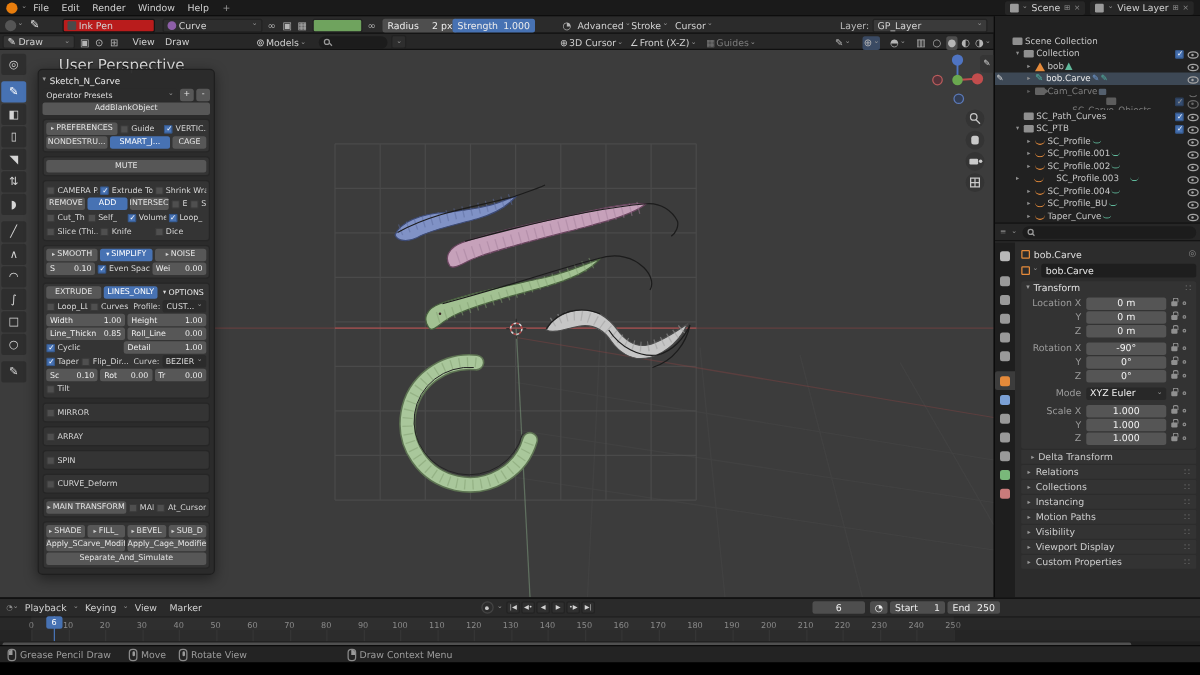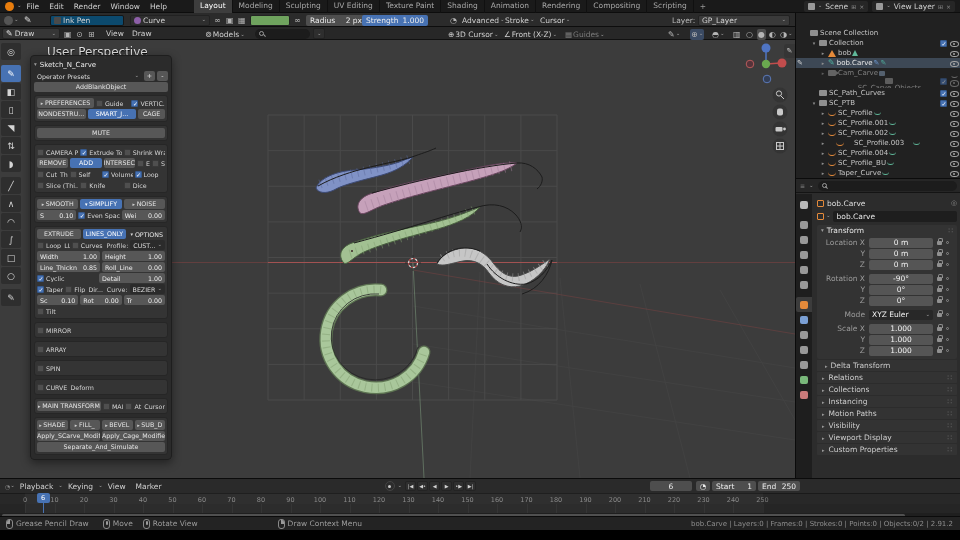--- a/index.html
+++ b/index.html
@@ -14,21 +14,21 @@
 #workspaces{display:flex;margin-left:22px;height:13px}
 .tab{padding:0 6px;line-height:12px;color:#a8a8a8;border-right:1px solid #101010;white-space:nowrap}
 .tab.active{background:#3d3d3d;color:#fff}
 .tabplus{padding:0 6px;color:#999}
 .scenechip{margin-left:auto;display:flex;align-items:center;gap:3px;background:#262626;border-radius:2px;height:11px;padding:0 4px;color:#d0d0d0}
 .scenechip .ico{width:7px;height:7px;background:#9a9a9a;border-radius:1px}
 .mini{color:#8a8a8a;font-size:6px}
 
 #r2{position:absolute;left:0;top:13px;width:960px;height:14px;background:#2b2b2b;border-bottom:1px solid #0d0d0d}
 .chip{position:absolute;top:1.5px;height:11px;background:#2e2e2e;border:1px solid #222;border-radius:2px;display:flex;align-items:center;gap:2px;padding:0 3px;color:#d2d2d2;white-space:nowrap}
-.fldk{background:#0c4a6e;border:1px solid #161616}
+.fldk{background:#b91c1c;border:1px solid #161616}
 .sldr{position:absolute;top:1.5px;height:11px;background:#4e4e4e;border-radius:2px;display:flex;align-items:center;justify-content:space-between;padding:0 4px;color:#ececec}
 .sldr.blue{background:var(--accent)}
 .icobtn{position:absolute;top:1.5px;height:11px;display:flex;align-items:center;gap:1px;color:#b5b5b5;font-size:8px}
 
 #vph{position:absolute;left:0;top:27px;width:795px;height:13px;background:#272727;border-bottom:1px solid #101010}
 #vph .chip{top:1px}
 #vph .lbl{position:absolute;top:0;height:13px;line-height:13px;color:#d0d0d0;padding:0 4px}
 
 #vp{position:absolute;left:0;top:40px;width:795px;height:438px;background:#3c3c3c;overflow:hidden}
 #vp-toolbar{position:absolute;left:1px;top:3px;width:22px;display:flex;flex-direction:column;gap:1px;z-index:5}
@@ -149,32 +149,20 @@
 
   <div id="r1">
     <span class="blogo"></span>
     <span class="car">⌄</span>
     <div id="top-menus" class="flex">
         <span class="menu">File</span>
         <span class="menu">Edit</span>
         <span class="menu">Render</span>
         <span class="menu">Window</span>
         <span class="menu">Help</span>
-      </div>
-    <div id="workspaces">
-        <span class="tab active">Layout</span>
-        <span class="tab">Modeling</span>
-        <span class="tab">Sculpting</span>
-        <span class="tab">UV Editing</span>
-        <span class="tab">Texture Paint</span>
-        <span class="tab">Shading</span>
-        <span class="tab">Animation</span>
-        <span class="tab">Rendering</span>
-        <span class="tab">Compositing</span>
-        <span class="tab">Scripting</span>
       </div>
     <span class="tabplus">+</span>
     <div class="scenechip" style="margin-left:auto">
       <span class="ico"></span>
         <span class="car">⌄</span>
       <span>Scene</span>
       <span class="mini">⊞</span>
       <span class="mini">×</span>
     </div>
     <div class="scenechip" style="margin:0 5px 0 4px">
@@ -763,21 +751,21 @@
           <span class="oi oi-curve-data"></span>
           <span class="eye"></span>
         </div>
         <div class="orow" style="padding-left: 23px;">
           <span class="caret">▸</span>
           <span class="oi oi-curve"></span>
           <span class="nm">SC_Profile.002</span>
           <span class="oi oi-curve-data"></span>
           <span class="eye"></span>
         </div>
-        <div class="orow" style="padding-left: 23px; gap: 8px;">
+        <div class="orow" style="padding-left: 14px; gap: 8px;">
           <span class="caret">▸</span>
           <span class="oi oi-curve"></span>
           <span class="nm">SC_Profile.003</span>
           <span class="oi oi-curve-data"></span>
           <span class="eye"></span>
         </div>
         <div class="orow" style="padding-left: 23px;">
           <span class="caret">▸</span>
           <span class="oi oi-curve"></span>
           <span class="nm">SC_Profile.004</span>
@@ -1094,16 +1082,15 @@
           </span>
           <span>Rotate View</span>
         </span>
         <span class="hint" style="margin-left: 80px;">
           <span class="mouse rmb">
             <i></i>
           </span>
           <span>Draw Context Menu</span>
         </span>
       </div>
-    <div id="stats">bob.Carve | Layers:0 | Frames:0 | Strokes:0 | Points:0 | Objects:0/2 | 2.91.2</div>
   </div>
   <div id="blackbar"></div>
 </div>
 
 </body></html>

